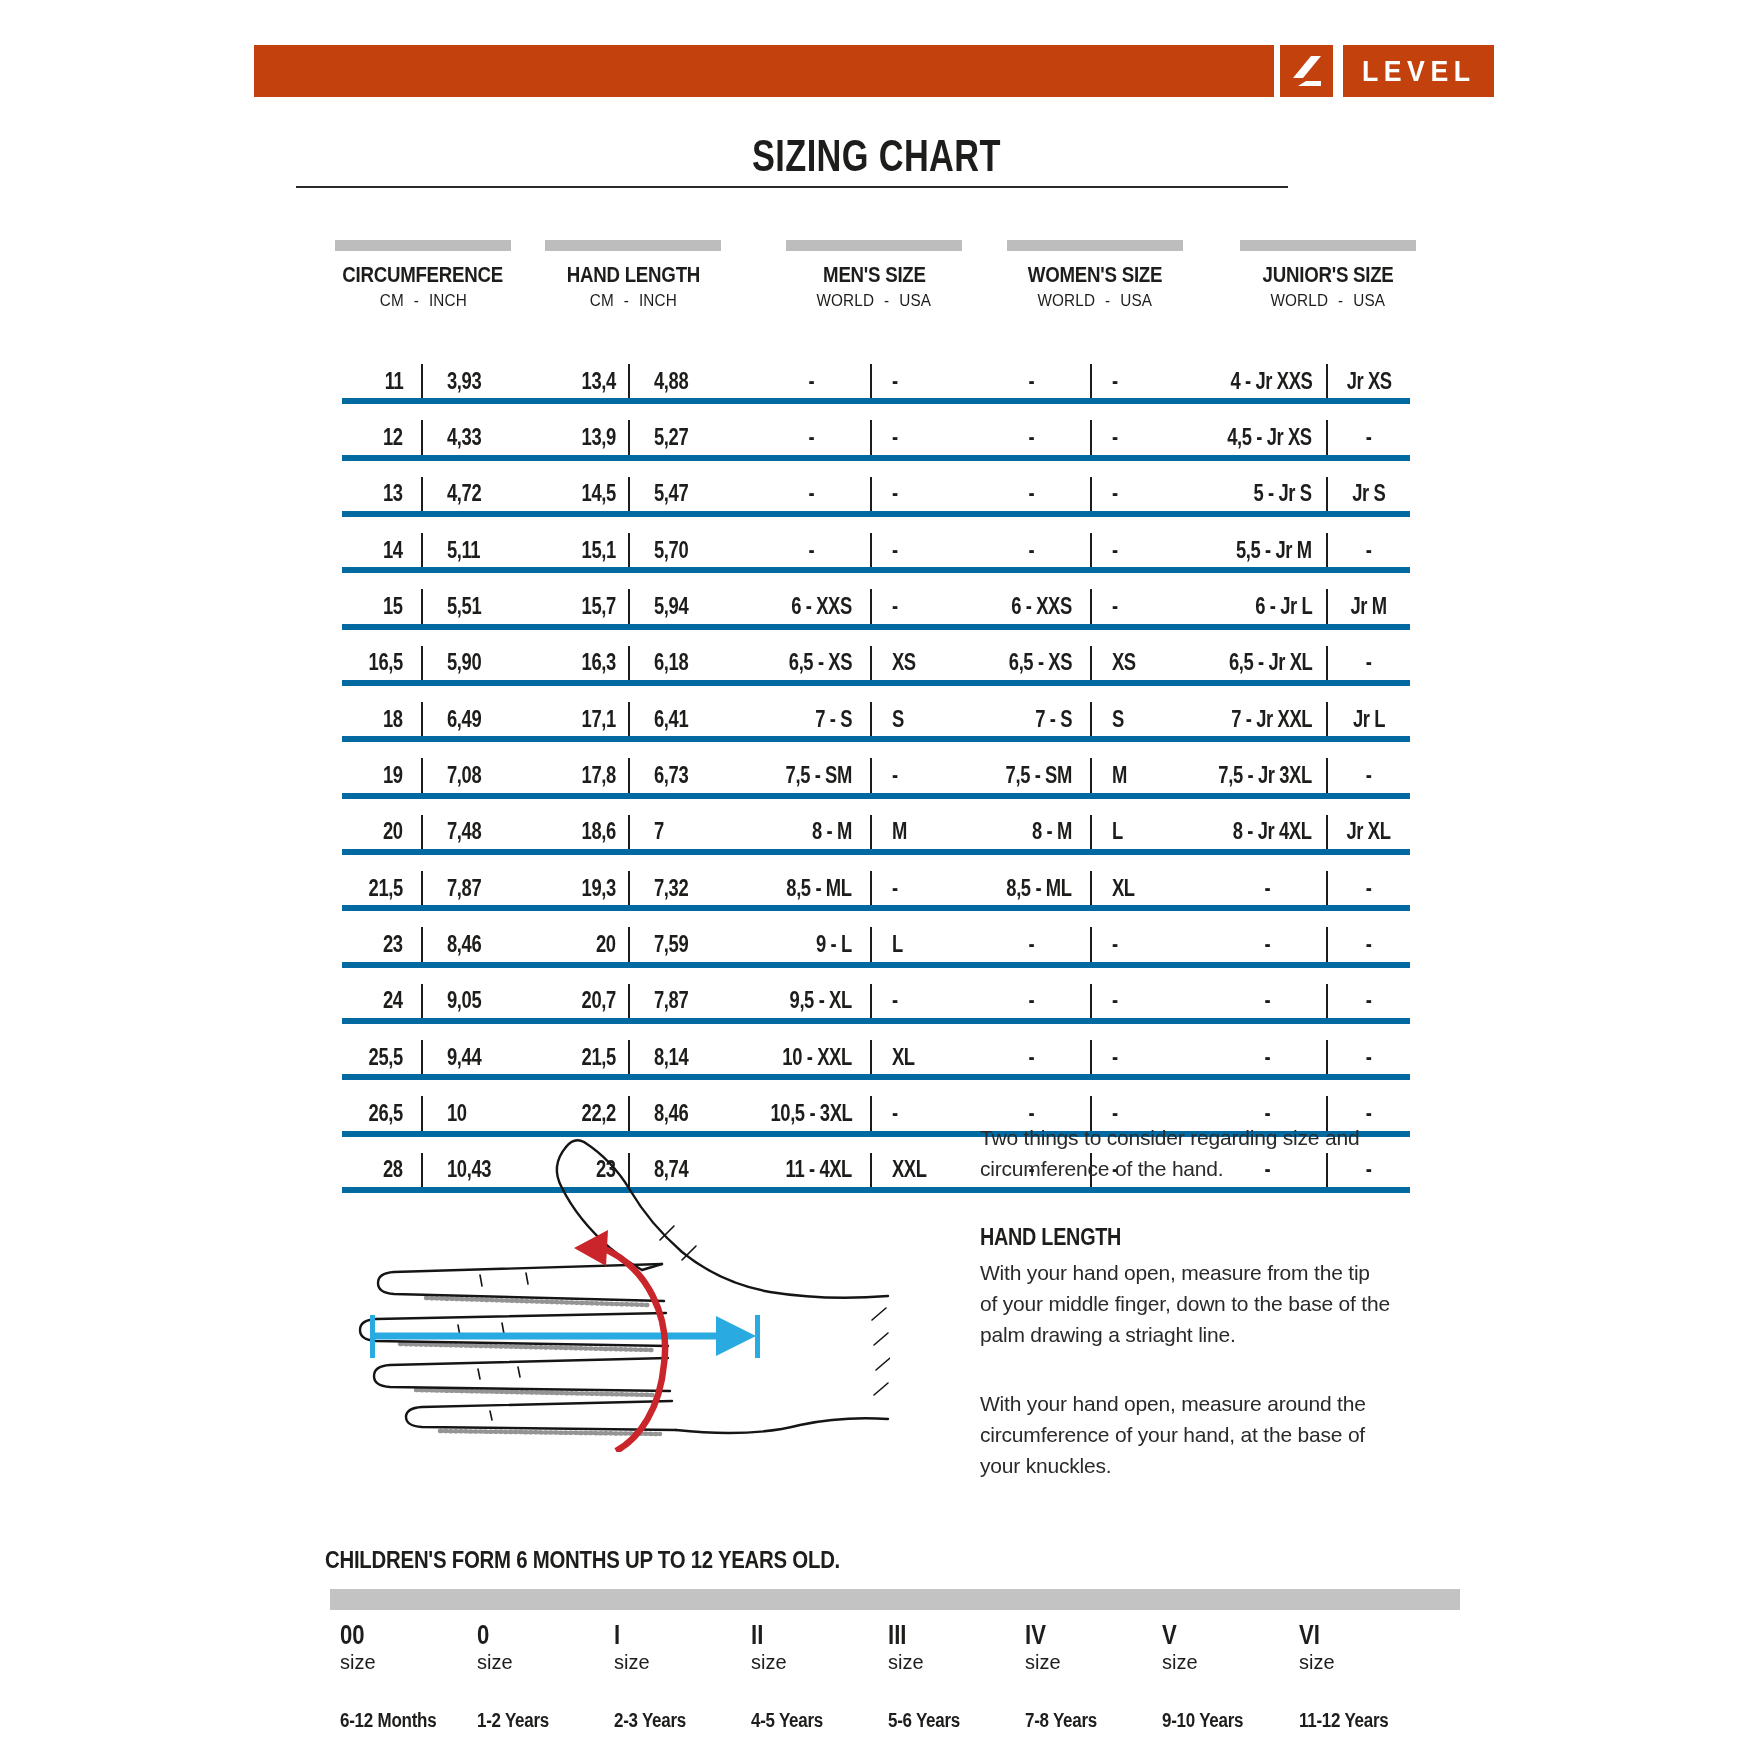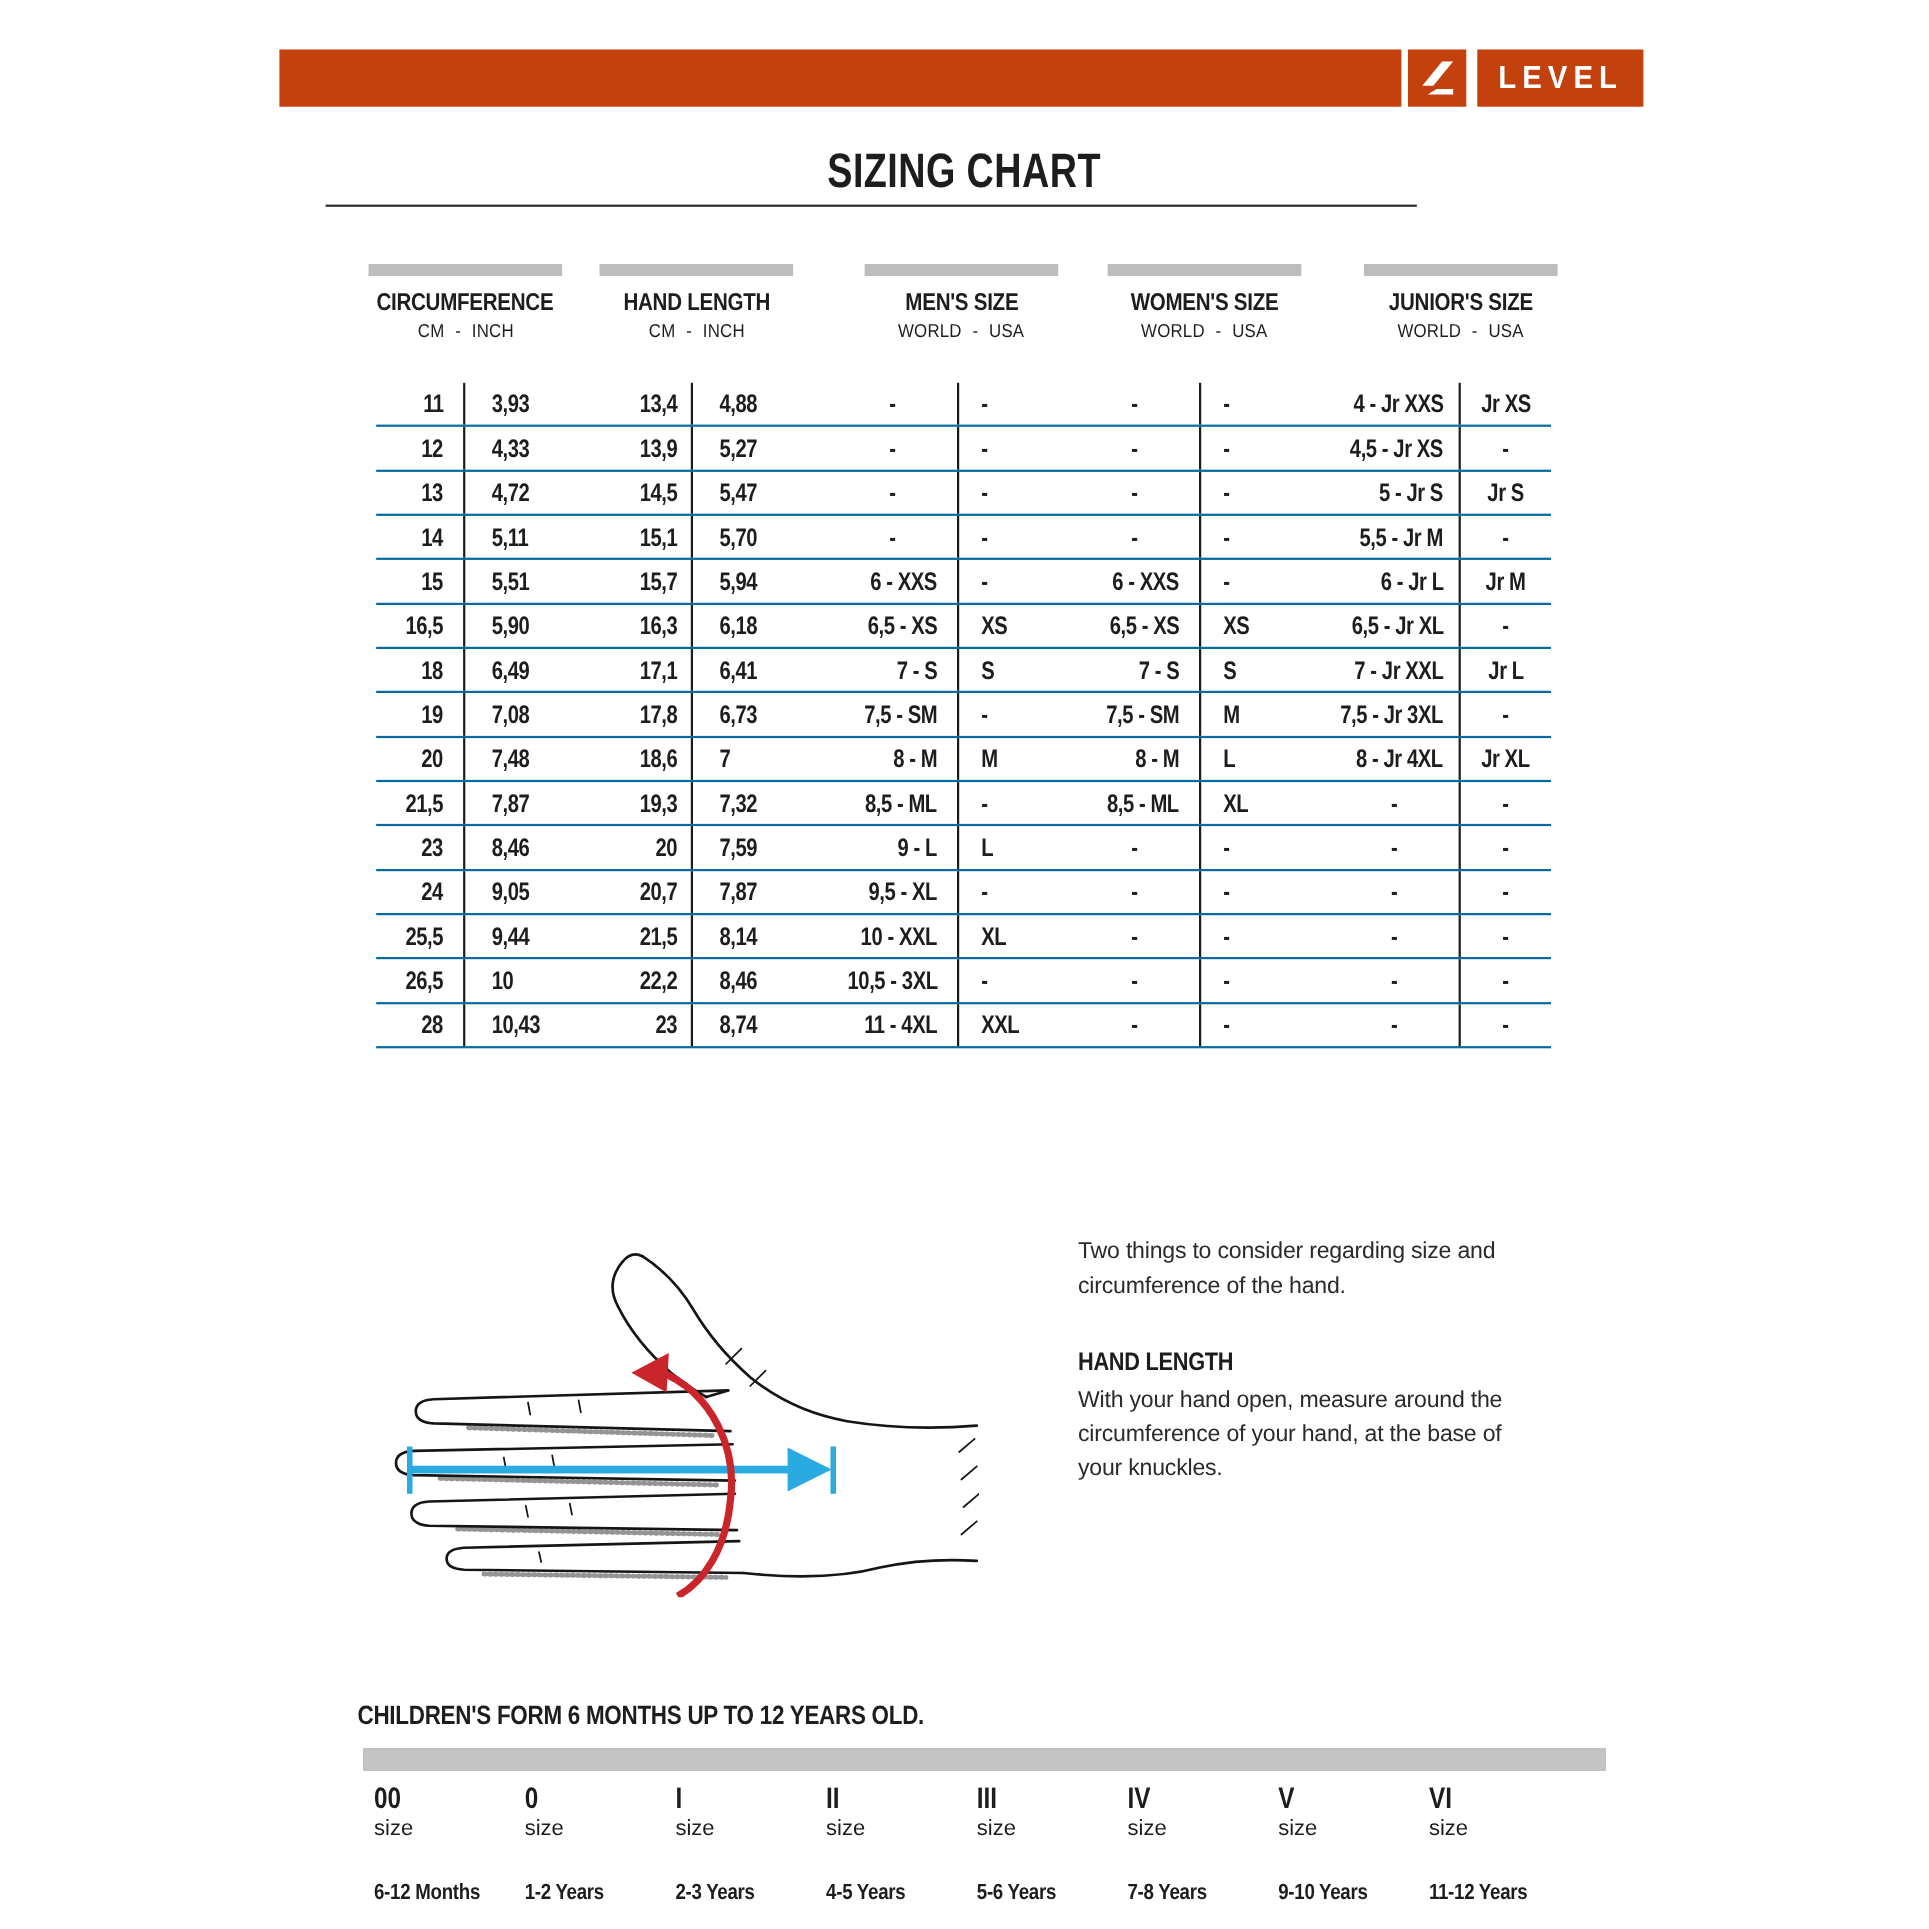--- a/index.html
+++ b/index.html
@@ -24,21 +24,21 @@
   .hgroup{position:absolute;top:240px;width:220px;text-align:center;}
   .hg1{left:313px}.hg2{left:523px}.hg3{left:764px}.hg4{left:985px}.hg5{left:1218px}
   .hbar{width:176px;height:11px;margin:0 auto;background:#bdbdbd;}
   .hlabel{margin-top:11px;font-size:22px;font-weight:bold;white-space:nowrap;}
   .hlabel span{display:inline-block;transform:scaleX(0.85);letter-spacing:-0.3px;}
   .hsub{margin-top:3px;font-size:17px;font-weight:400;white-space:nowrap;}
   .hsub span{display:inline-block;transform:scaleX(0.9);word-spacing:6px;letter-spacing:0.2px;}
 
   
   .sizetable{position:absolute;left:342px;top:348px;width:1068px;font-size:23px;font-weight:bold;}
-  .trow{display:flex;height:40.33px;border-bottom:2px solid #0369a1;box-sizing:border-box;}
+  .trow{display:flex;height:40.33px;border-bottom:6px solid #0369a1;box-sizing:border-box;margin-top:16px;}
   .cell{display:flex;align-items:center;box-sizing:border-box;white-space:nowrap;letter-spacing:-0.5px;}
   .cell span{display:inline-block;transform:scaleX(0.8);}
   .c1{width:81px;justify-content:flex-end;padding-right:18px;border-right:2px solid #1c1c1c;}
   .c2{width:107px;justify-content:flex-start;padding-left:24px;}
   .c3{width:100px;justify-content:flex-end;padding-right:12px;border-right:2px solid #1c1c1c;}
   .c4{width:110px;justify-content:flex-start;padding-left:24px;}
   .c5{width:132px;justify-content:flex-end;padding-right:18px;border-right:2px solid #1c1c1c;}
   .c6{width:103px;justify-content:flex-start;padding-left:20px;}
   .c7{width:117px;justify-content:flex-end;padding-right:18px;border-right:2px solid #1c1c1c;}
   .c8{width:108px;justify-content:flex-start;padding-left:20px;}
@@ -658,20 +658,21 @@
 
     <g>
       <path d="M268,126 C320,146 340,200 334,244 C330,288 310,318 286,331" stroke="#c9252b" stroke-width="6.5" fill="none"></path>
       <polygon points="244,128 278,110 276,146" fill="#c9252b"></polygon>
     </g>
   </svg>
 
   <div class="guide">
     <p>Two things to consider regarding size and circumference of the hand.</p>
     <div class="ghead"><span>HAND LENGTH</span></div>
+    <p>With your hand open, measure from the tip of your middle finger, down to the base of the palm drawing a striaght line.</p>
     <p>With your hand open, measure around the circumference of your hand, at the base of your knuckles.</p>
   </div>
 
   <div class="cheading">
     <span>CHILDREN'S FORM 6 MONTHS UP TO 12 YEARS OLD.</span>
   </div>
   <div class="cbar"></div>
   <div class="children">
       <div class="ccol">
         <div class="ccode"><span>00</span></div>

